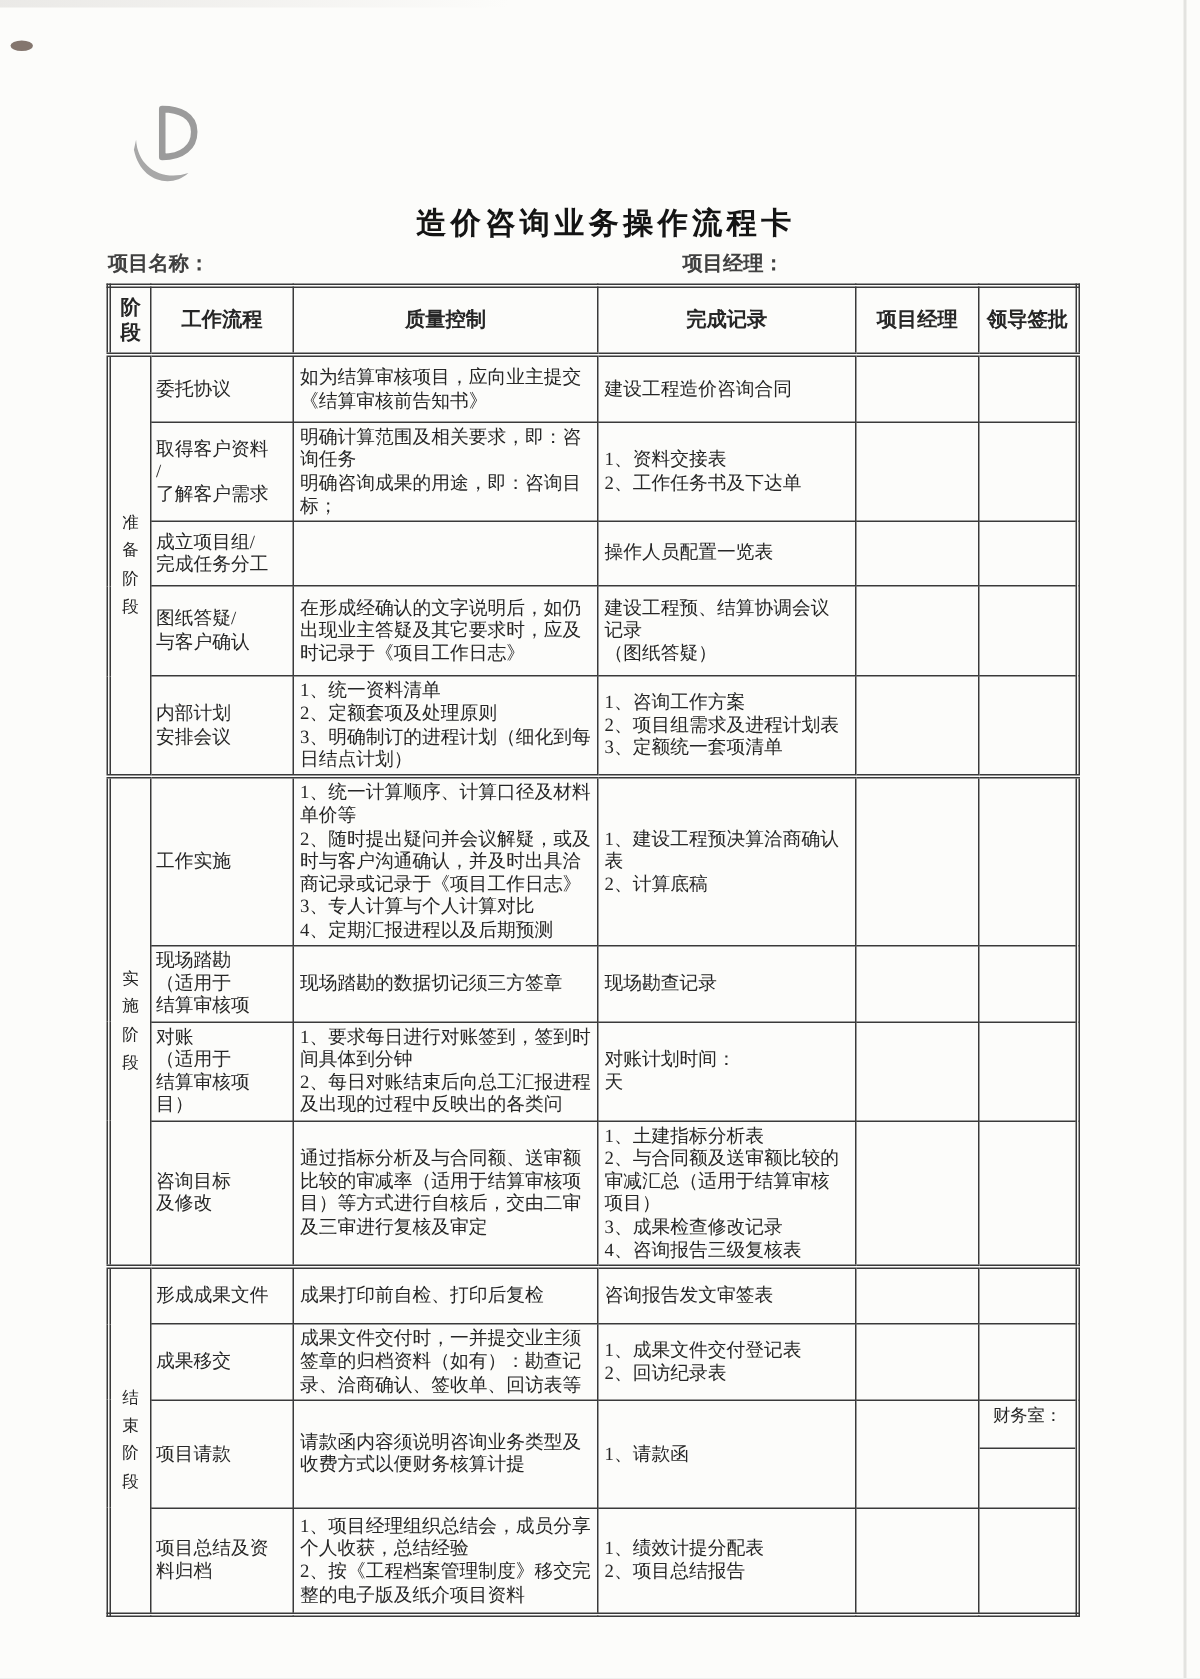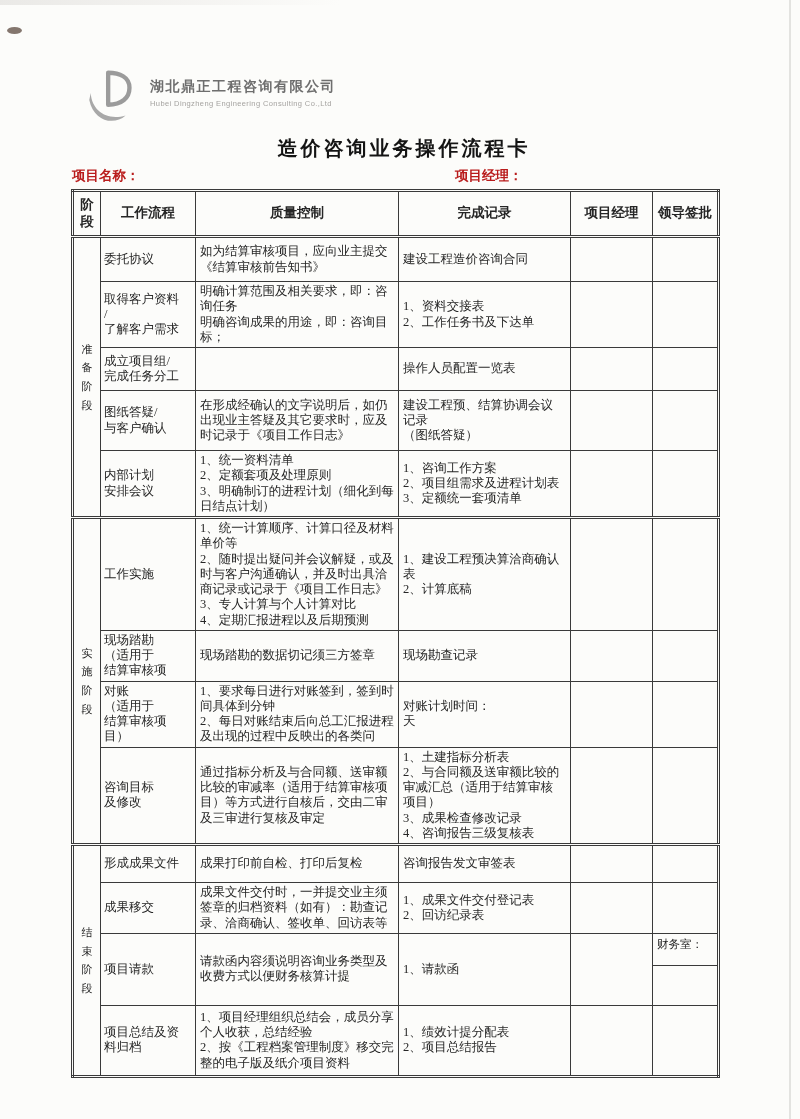--- a/index.html
+++ b/index.html
@@ -26,61 +26,57 @@
   .logo-text { margin-left:6px; padding-top:14px; }
   .logo-cn { font-size:14px; font-weight:bold; color:#6e6e6e; letter-spacing:1.5px;
     font-family:"Liberation Sans","DejaVu Sans",sans-serif; }
   .logo-en { font-size:7.5px; color:#a5a3a0; margin-top:3px; letter-spacing:.4px;
     font-family:"Liberation Sans","DejaVu Sans",sans-serif; }
 
   .title { position:absolute; top:131px; left:0; width:100%; text-align:center;
     font-size:20px; font-weight:bold; letter-spacing:3px; color:#141414; margin:4px; }
 
   .fieldline { position:absolute; top:167px; left:72px; width:663px; height:18px;
-    font-size:13.5px; font-weight:bold; color:#b91c1c; }
+    font-size:13.5px; font-weight:bold; color:#404040; }
   .f-name { position:absolute; left:0; top:0; }
   .f-pm   { position:absolute; left:383px; top:0; }
 
   
   .table-wrap { position:absolute; top:189px; left:71px;border-radius:24px; }
   table { border-collapse:collapse; table-layout:fixed; width:646px;
     border:3px double #3a3a3a; }
   th,td { border:1px solid #3a3a3a; vertical-align:middle;
     font-size:12.5px; line-height:1.22; overflow:hidden; }
   thead th { font-size:13.5px; font-weight:bold; text-align:center;
     border-bottom:3px double #3a3a3a; padding:2px; }
   th.h-phase { word-break:break-all; line-height:1.25; padding:2px 6px; }
   td.phase { word-break:break-all; text-align:center; font-size:11px;
     line-height:1.7; padding:0 5px; }
   td.flow { text-align:left; white-space:pre-line; padding:2px 3px; }
   td.q, td.rec { text-align:left; white-space:pre-line; padding:2px 4px;
     vertical-align:middle; }
   tr.gstart td { border-top:3px double #3a3a3a; }
   td.leader-split { padding:0; vertical-align:top; }
   .ls-top { height:32px; border-bottom:1px solid #3a3a3a; box-sizing:border-box;
-    padding:3px 4px; font-size:11.5px; text-align:left; }
+    padding:3px 4px; font-size:11.5px; text-align:center; }
   .ls-bottom { height:39px; }
 </style>
 </head>
 <body>
 
 <div class="page">
   <div class="smudge-top"></div>
   <div class="spot"></div>
   <div class="edge-streak"></div>
 
   <div class="logo">
     <svg viewBox="0 0 64 64">
       <path d="M27 8 L27 41 C41 41 49 34 49 23.5 C49 12.5 39 8 27 8 Z" fill="none" stroke="#9b9b9b" stroke-width="4.5" stroke-linejoin="round"></path>
       <path d="M9 29 C10 48 27 58 45 52 C33 63 12 58 7.5 36 Z" fill="#a8a8a8"></path>
     </svg>
-    <div class="logo-text">
-      <div class="logo-cn">湖北鼎正工程咨询有限公司</div>
-      <div class="logo-en">Hubei Dingzheng Engineering Consulting  Co.,Ltd</div>
-    </div>
   </div>
 
   <h1 class="title">造价咨询业务操作流程卡</h1>
 
   <div class="fieldline">
     <span class="f-name">项目名称：</span>
     <span class="f-pm">项目经理：</span>
   </div>
 
   <div class="table-wrap">

